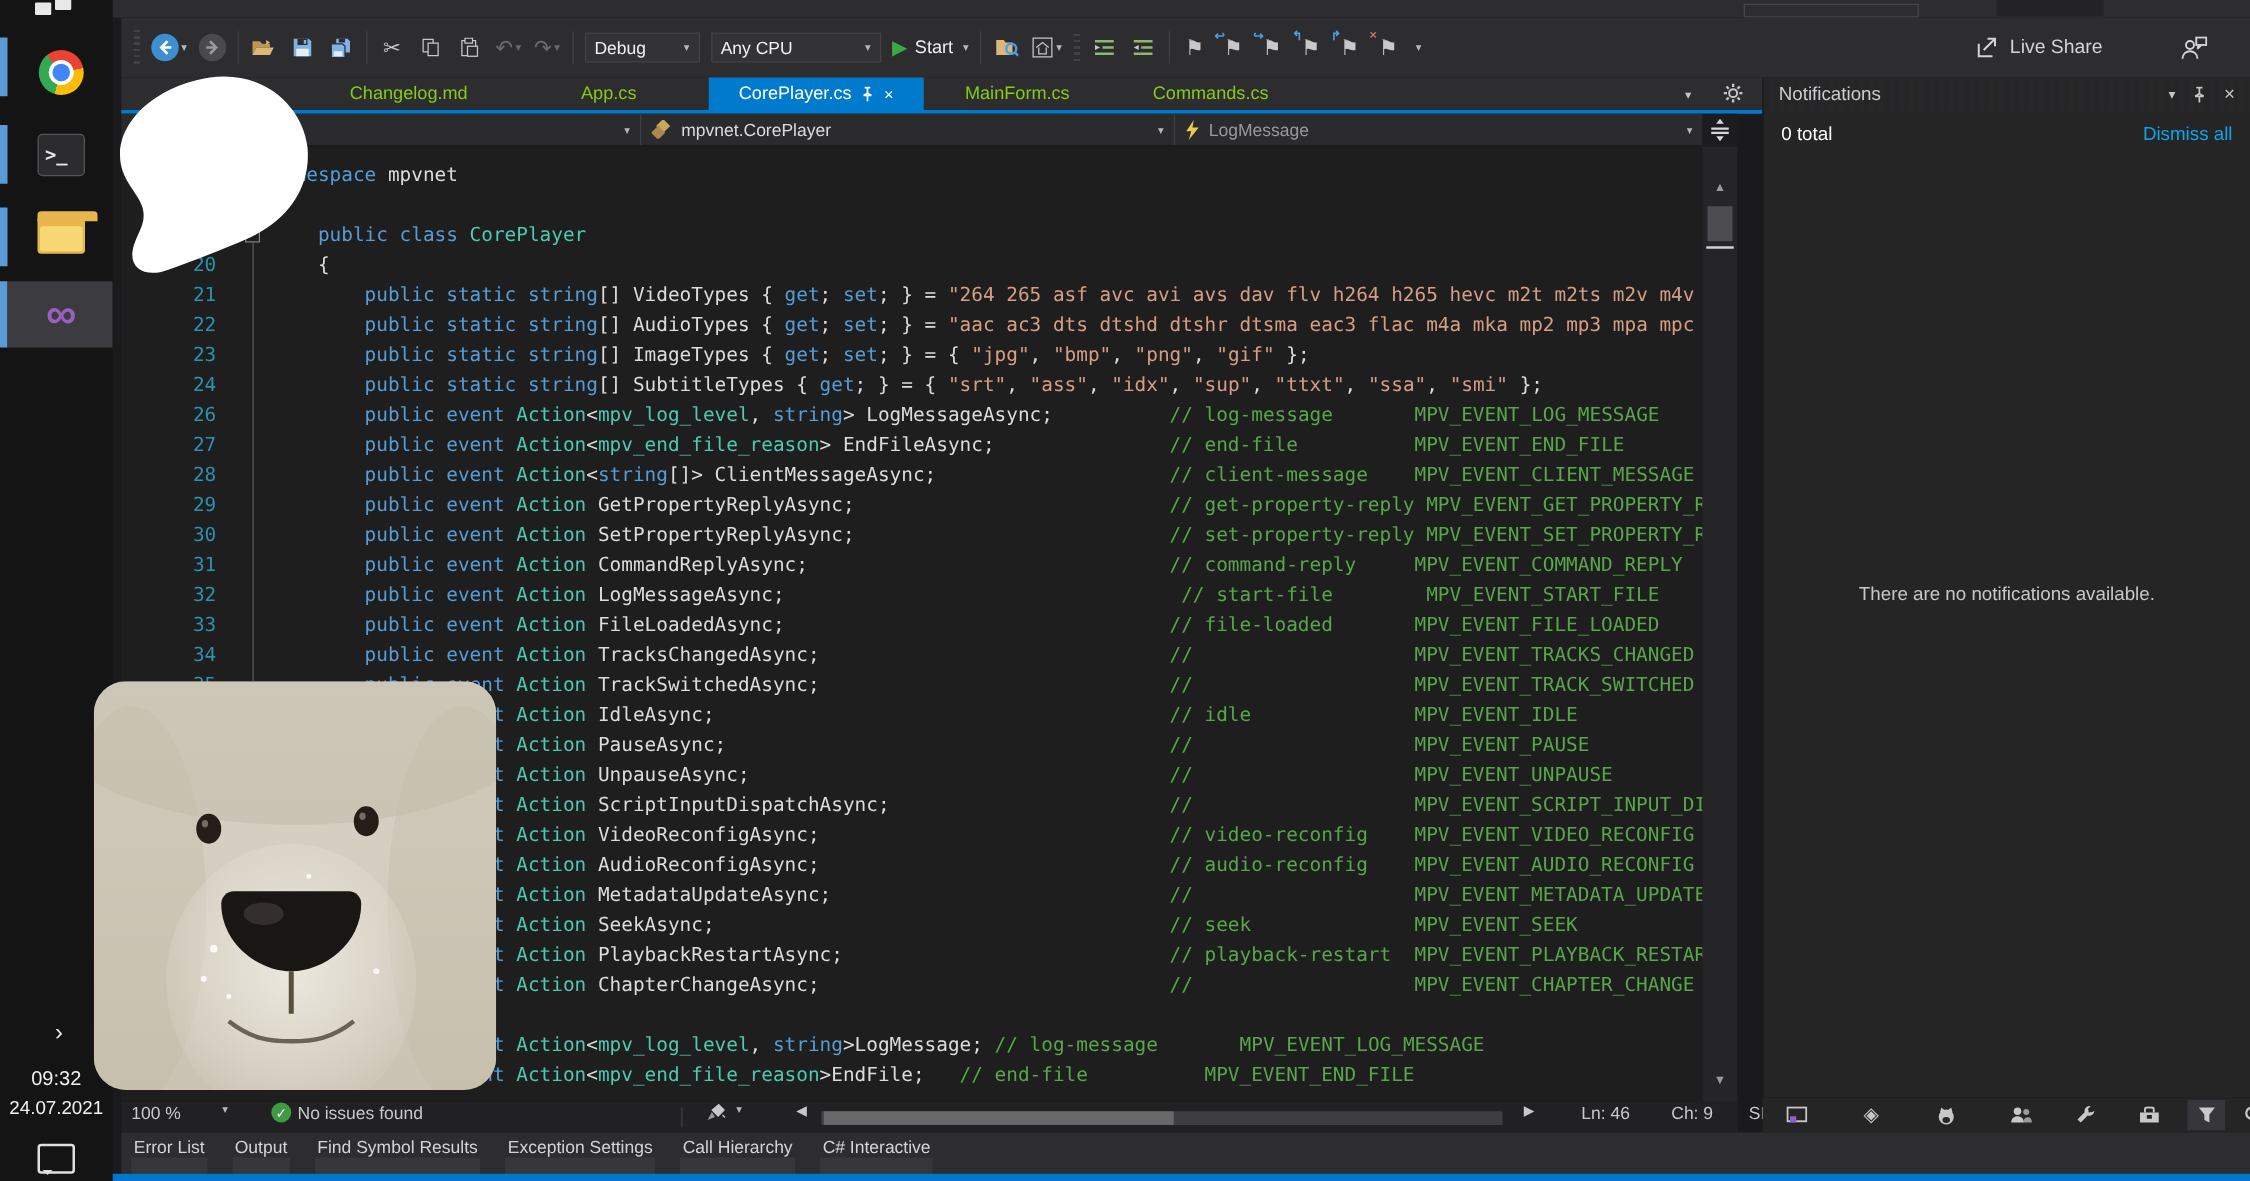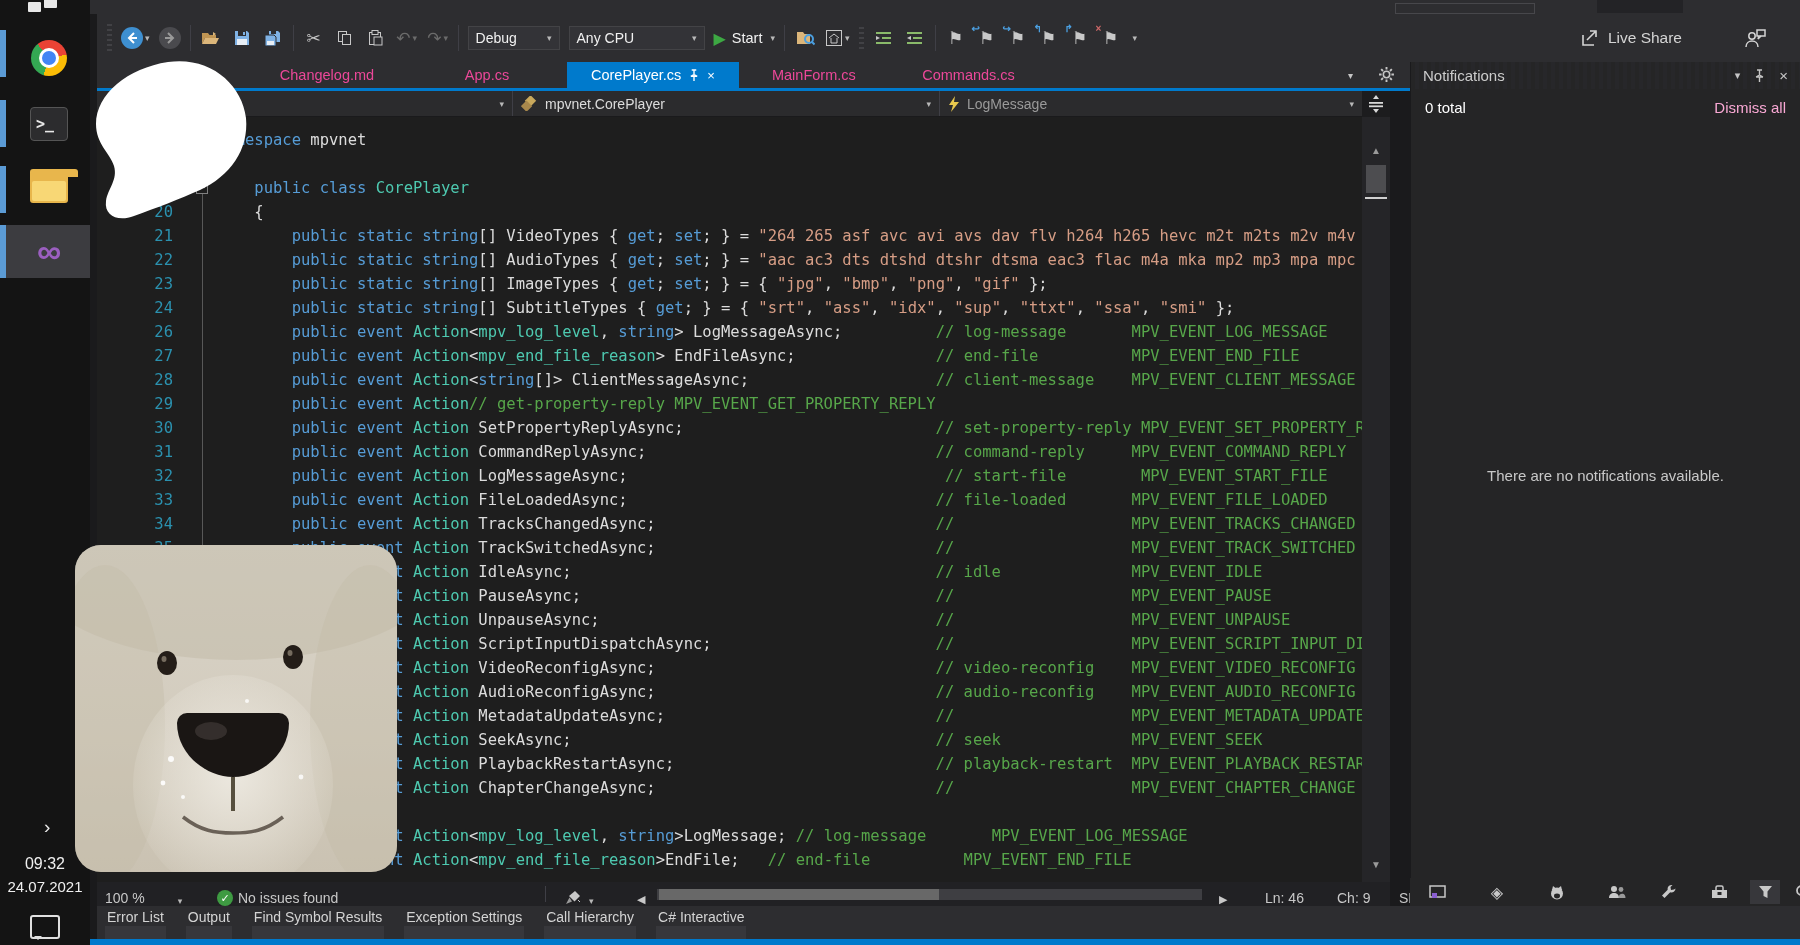--- a/index.html
+++ b/index.html
@@ -54,21 +54,21 @@
     color:#d4d4d4; font-size:15.5px; }
   #feedback { position:absolute; right:34px; top:14px; height:48px; display:flex; align-items:center; }
   .bmk { position:relative; display:flex; }
   .bmk .ov { position:absolute; font-size:10px; left:-4px; top:-2px; color:#4B9FE0; font-weight:bold; }
   .bmk .ov.red { color:#D16969; }
 
   
   #tabstrip { position:absolute; left:97px; top:62px; width:1313px; height:26px; display:flex; background:#2D2D30; }
   #tabline { position:absolute; left:97px; top:88px; width:1313px; height:3px; background:#007ACC; }
   .tab { display:flex; align-items:center; justify-content:center; gap:8px; padding:0 24px;
-    font-size:14.5px; color:#ec4899; white-space:nowrap; }
+    font-size:14.5px; color:#84cc16; white-space:nowrap; }
   .tab.active { background:#007ACC; color:#fff; }
   .tab .pin,.tab .x { font-size:13px; color:#fff; }
   .tabddl { position:absolute; top:70px; font-size:10px; color:#c5c5c5; }
 
   
   #navbar { position:absolute; left:97px; top:91px; width:1265px; height:26px; background:#2b2b2d;
     display:flex; border-bottom:1px solid #1a1a1c; }
   .navsec { display:flex; align-items:center; border-right:1px solid #3f3f46; padding:0 8px; font-size:14px; color:#dcdcdc; }
   .navsec .drop { margin-left:auto; }
   #splitbox { position:absolute; left:1362px; top:91px; width:28px; height:26px; background:#1c1c1e;
@@ -86,35 +86,35 @@
     color:#c8c8c8; font-size:10px; line-height:10px; text-align:center; }
   .k { color:#569CD6; } .t { color:#4EC9B0; } .s { color:#D69D85; } .c { color:#57A64A; } .p { color:#DCDCDC; }
 
   #vscroll { position:absolute; left:1362px; top:117px; width:28px; height:765px; background:#252528; }
   #vscroll .thumb { position:absolute; left:4px; top:48px; width:20px; height:28px; background:#4d4d50; }
   #vscroll .mark { position:absolute; left:3px; top:80px; width:22px; height:2px; background:#d0d0d0; }
   .sarrow { position:absolute; left:0; width:28px; text-align:center; font-size:10px; color:#9a9a9a; }
 
   
   #estatus { position:absolute; left:97px; top:882px; width:1293px; height:24px; background:#212124; font-size:14px; color:#c8c8c8; }
-  #estatus .it { position:absolute; top:0; height:24px; display:flex; align-items:flex-end; gap:5px; }
+  #estatus .it { position:absolute; top:0; height:24px; display:flex; align-items:flex-start; gap:5px; }
   .healthdot { width:16px; height:16px; border-radius:50%; background:#3E9B42; color:#fff; font-size:11px;
     display:flex; align-items:center; justify-content:center; }
   #hs-track { position:absolute; left:560px; top:7px; width:545px; height:11px; background:#3E3E42; }
   #hs-thumb { position:absolute; left:2px; top:0; width:280px; height:11px; background:#686868; }
   .vdiv { position:absolute; left:448px; top:4px; width:1px; height:16px; background:#3f3f46; }
 
   
   #notif { position:absolute; left:1410px; top:62px; width:390px; height:816px; background:#252526; border-left:1px solid #1a1a1c; }
   #notif-head { height:27px; display:flex; align-items:center; padding:0 12px; color:#cccccc; font-size:15px;
     background:repeating-linear-gradient(90deg,#252526 0 4px,#27272a 4px 8px); }
   #notif-head .sp { flex:1; }
   #notif-head .hic { margin-left:14px; color:#c5c5c5; font-size:11px; }
   #notif-sub { height:36px; display:flex; align-items:center; padding:0 14px; font-size:15px; color:#ffffff; }
-  #dismiss { margin-left:auto; color:#f9a8d4;text-align:center; }
+  #dismiss { margin-left:auto; color:#0ea5e9;text-align:center; }
   #notif-body { height:700px; display:flex; align-items:center; justify-content:center; font-size:15px; color:#c8c8c8; }
 
   
   #tray { position:absolute; left:1410px; top:878px; width:390px; height:28px; background:#252526; }
   .tric { position:absolute; top:2px; width:30px; height:24px; display:flex; align-items:center; justify-content:center; color:#c8c8c8; }
   .tric.lit { background:#37373b; }
 
   
   #paneltabs { position:absolute; left:97px; top:906px; width:1703px; height:33px; background:#2D2D30;
     display:flex; gap:20px; padding-left:8px; }
@@ -389,21 +389,21 @@
       <div class="cl"><span class="ln">18</span><span class="om guide"></span><span class="p">{</span></div>
       <div class="cl"><span class="ln">19</span><span class="om guide"><span class="fold">−</span></span><span class="p">    </span><span class="k">public</span><span class="p"> </span><span class="k">class</span><span class="p"> </span><span class="t">CorePlayer</span></div>
       <div class="cl"><span class="ln">20</span><span class="om guide"></span><span class="p">    {</span></div>
       <div class="cl"><span class="ln">21</span><span class="om guide"></span><span class="p">        </span><span class="k">public</span><span class="p"> </span><span class="k">static</span><span class="p"> </span><span class="k">string</span><span class="p">[] VideoTypes { </span><span class="k">get</span><span class="p">; </span><span class="k">set</span><span class="p">; } = </span><span class="s">"264 265 asf avc avi avs dav flv h264 h265 hevc m2t m2ts m2v m4v mkv mov mp4 mpeg mpg mts ts vob webm wmv y4m"</span></div>
       <div class="cl"><span class="ln">22</span><span class="om guide"></span><span class="p">        </span><span class="k">public</span><span class="p"> </span><span class="k">static</span><span class="p"> </span><span class="k">string</span><span class="p">[] AudioTypes { </span><span class="k">get</span><span class="p">; </span><span class="k">set</span><span class="p">; } = </span><span class="s">"aac ac3 dts dtshd dtshr dtsma eac3 flac m4a mka mp2 mp3 mpa mpc ogg opus ra tak thd wav wv"</span></div>
       <div class="cl"><span class="ln">23</span><span class="om guide"></span><span class="p">        </span><span class="k">public</span><span class="p"> </span><span class="k">static</span><span class="p"> </span><span class="k">string</span><span class="p">[] ImageTypes { </span><span class="k">get</span><span class="p">; </span><span class="k">set</span><span class="p">; } = { </span><span class="s">"jpg"</span><span class="p">, </span><span class="s">"bmp"</span><span class="p">, </span><span class="s">"png"</span><span class="p">, </span><span class="s">"gif"</span><span class="p"> };</span></div>
       <div class="cl"><span class="ln">24</span><span class="om guide"></span><span class="p">        </span><span class="k">public</span><span class="p"> </span><span class="k">static</span><span class="p"> </span><span class="k">string</span><span class="p">[] SubtitleTypes { </span><span class="k">get</span><span class="p">; } = { </span><span class="s">"srt"</span><span class="p">, </span><span class="s">"ass"</span><span class="p">, </span><span class="s">"idx"</span><span class="p">, </span><span class="s">"sup"</span><span class="p">, </span><span class="s">"ttxt"</span><span class="p">, </span><span class="s">"ssa"</span><span class="p">, </span><span class="s">"smi"</span><span class="p"> };</span></div>
       <div class="cl"><span class="ln">26</span><span class="om guide"></span><span class="p">        </span><span class="k">public</span><span class="p"> </span><span class="k">event</span><span class="p"> </span><span class="t">Action</span><span class="p">&lt;</span><span class="t">mpv_log_level</span><span class="p">, </span><span class="k">string</span><span class="p">&gt; LogMessageAsync;          </span><span class="c">// log-message       MPV_EVENT_LOG_MESSAGE</span></div>
       <div class="cl"><span class="ln">27</span><span class="om guide"></span><span class="p">        </span><span class="k">public</span><span class="p"> </span><span class="k">event</span><span class="p"> </span><span class="t">Action</span><span class="p">&lt;</span><span class="t">mpv_end_file_reason</span><span class="p">&gt; EndFileAsync;               </span><span class="c">// end-file          MPV_EVENT_END_FILE</span></div>
       <div class="cl"><span class="ln">28</span><span class="om guide"></span><span class="p">        </span><span class="k">public</span><span class="p"> </span><span class="k">event</span><span class="p"> </span><span class="t">Action</span><span class="p">&lt;</span><span class="k">string</span><span class="p">[]&gt; ClientMessageAsync;                    </span><span class="c">// client-message    MPV_EVENT_CLIENT_MESSAGE</span></div>
-      <div class="cl"><span class="ln">29</span><span class="om guide"></span><span class="p">        </span><span class="k">public</span><span class="p"> </span><span class="k">event</span><span class="p"> </span><span class="t">Action</span><span class="c">// get-property-reply MPV_EVENT_GET_PROPERTY_REPLY</span></div>
+      <div class="cl"><span class="ln">29</span><span class="om guide"></span><span class="p">        </span><span class="k">public</span><span class="p"> </span><span class="k">event</span><span class="p"> </span><span class="t">Action</span><span class="p"> GetPropertyReplyAsync;                           </span><span class="c">// get-property-reply MPV_EVENT_GET_PROPERTY_REPLY</span></div>
       <div class="cl"><span class="ln">30</span><span class="om guide"></span><span class="p">        </span><span class="k">public</span><span class="p"> </span><span class="k">event</span><span class="p"> </span><span class="t">Action</span><span class="p"> SetPropertyReplyAsync;                           </span><span class="c">// set-property-reply MPV_EVENT_SET_PROPERTY_REPLY</span></div>
       <div class="cl"><span class="ln">31</span><span class="om guide"></span><span class="p">        </span><span class="k">public</span><span class="p"> </span><span class="k">event</span><span class="p"> </span><span class="t">Action</span><span class="p"> CommandReplyAsync;                               </span><span class="c">// command-reply     MPV_EVENT_COMMAND_REPLY</span></div>
       <div class="cl"><span class="ln">32</span><span class="om guide"></span><span class="p">        </span><span class="k">public</span><span class="p"> </span><span class="k">event</span><span class="p"> </span><span class="t">Action</span><span class="p"> LogMessageAsync;                                  </span><span class="c">// start-file        MPV_EVENT_START_FILE</span></div>
       <div class="cl"><span class="ln">33</span><span class="om guide"></span><span class="p">        </span><span class="k">public</span><span class="p"> </span><span class="k">event</span><span class="p"> </span><span class="t">Action</span><span class="p"> FileLoadedAsync;                                 </span><span class="c">// file-loaded       MPV_EVENT_FILE_LOADED</span></div>
       <div class="cl"><span class="ln">34</span><span class="om guide"></span><span class="p">        </span><span class="k">public</span><span class="p"> </span><span class="k">event</span><span class="p"> </span><span class="t">Action</span><span class="p"> TracksChangedAsync;                              </span><span class="c">//                   MPV_EVENT_TRACKS_CHANGED</span></div>
       <div class="cl"><span class="ln">35</span><span class="om guide"></span><span class="p">        </span><span class="k">public</span><span class="p"> </span><span class="k">event</span><span class="p"> </span><span class="t">Action</span><span class="p"> TrackSwitchedAsync;                              </span><span class="c">//                   MPV_EVENT_TRACK_SWITCHED</span></div>
       <div class="cl"><span class="ln">36</span><span class="om guide"></span><span class="p">        </span><span class="k">public</span><span class="p"> </span><span class="k">event</span><span class="p"> </span><span class="t">Action</span><span class="p"> IdleAsync;                                       </span><span class="c">// idle              MPV_EVENT_IDLE</span></div>
       <div class="cl"><span class="ln">37</span><span class="om guide"></span><span class="p">        </span><span class="k">public</span><span class="p"> </span><span class="k">event</span><span class="p"> </span><span class="t">Action</span><span class="p"> PauseAsync;                                      </span><span class="c">//                   MPV_EVENT_PAUSE</span></div>
       <div class="cl"><span class="ln">38</span><span class="om guide"></span><span class="p">        </span><span class="k">public</span><span class="p"> </span><span class="k">event</span><span class="p"> </span><span class="t">Action</span><span class="p"> UnpauseAsync;                                    </span><span class="c">//                   MPV_EVENT_UNPAUSE</span></div>
       <div class="cl"><span class="ln">39</span><span class="om guide"></span><span class="p">        </span><span class="k">public</span><span class="p"> </span><span class="k">event</span><span class="p"> </span><span class="t">Action</span><span class="p"> ScriptInputDispatchAsync;                        </span><span class="c">//                   MPV_EVENT_SCRIPT_INPUT_DISPATCH</span></div>

